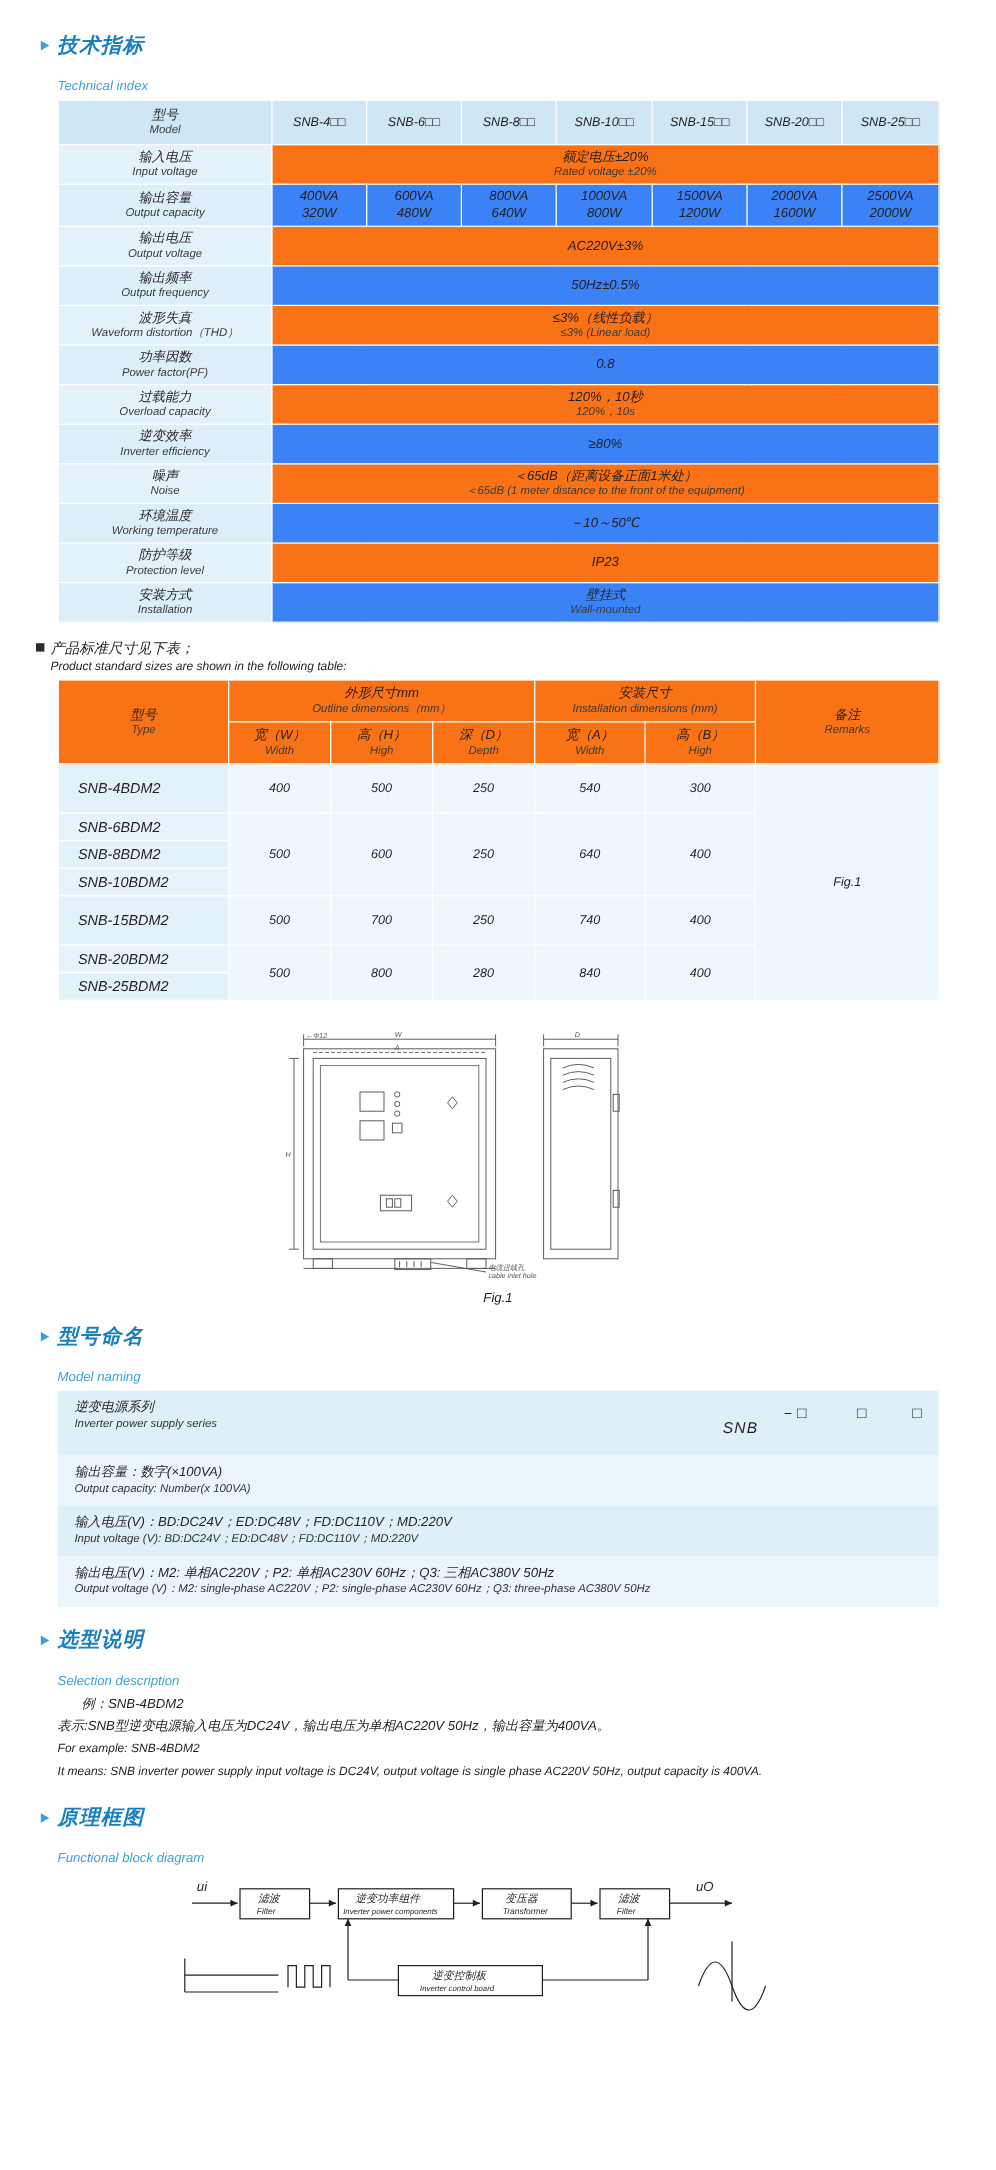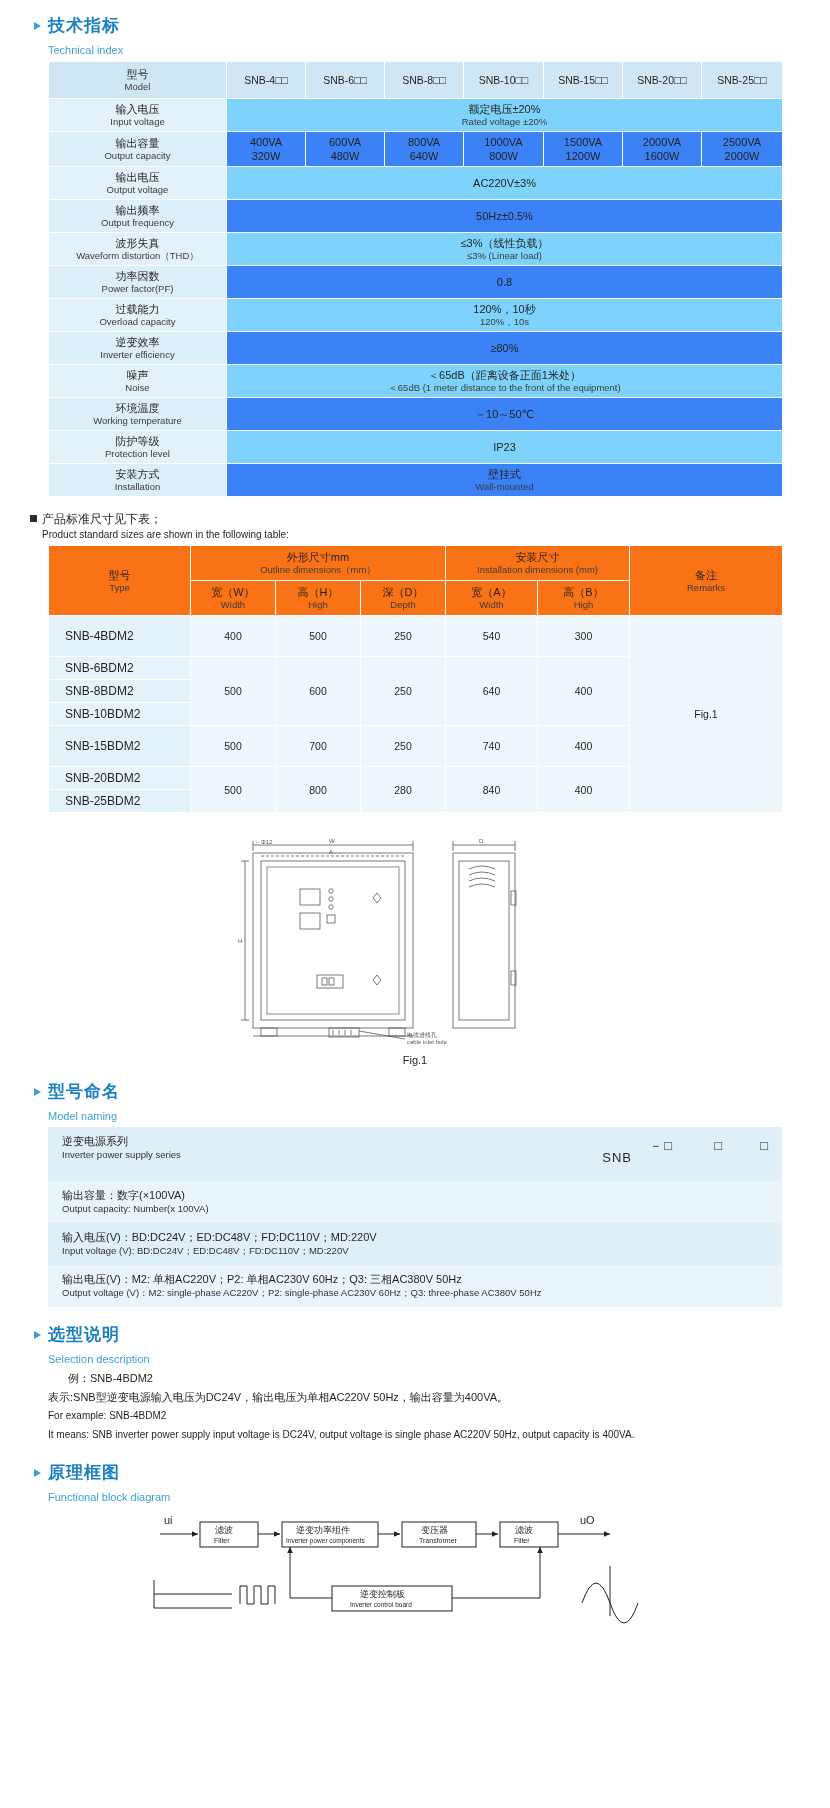--- a/index.html
+++ b/index.html
@@ -3,48 +3,48 @@
 <meta charset="utf-8">
 <style>
   html,body{margin:0;padding:0;}
   body{
     width:830px;
     background:#ffffff;
     font-family:"Liberation Sans","DejaVu Sans",sans-serif;
     color:#231f20;
     -webkit-font-smoothing:antialiased;
   }
-  .page{width:830px;position:relative;padding-top:16px;box-sizing:border-box;}
+  .page{width:830px;position:relative;padding-top:28px;box-sizing:border-box;font-style:italic;}
 
   
   .sec-head{margin:0 0 4px 0;padding-left:48px;position:relative;}
   .sec-head .tri{
     position:absolute;left:34px;top:6px;
     width:0;height:0;border-left:7px solid #3b9fd4;
     border-top:4.5px solid transparent;border-bottom:4.5px solid transparent;
   }
   .sec-head .cn{font-size:17px;color:#1a7fc1;font-weight:bold;letter-spacing:1px;line-height:20px;}
-  .sec-head .en{font-size:11px;color:#3ea0d8;line-height:14px;margin-top:7px;}
+  .sec-head .en{font-size:11px;color:#3ea0d8;line-height:14px;margin-top:17px;}
 
   
   table{border-collapse:collapse;}
   .tbl{width:734px;margin-left:48px;table-layout:fixed;}
   .tbl td,.tbl th{
     border:1px solid #ffffff;
     text-align:center;vertical-align:middle;
     font-size:10.5px;line-height:13px;color:#231f20;
     padding:3px 2px;
   }
   .cn-l{font-size:11px;line-height:14px;display:block;}
   .en-l{font-size:9.5px;line-height:12px;display:block;color:#3b3b3b;}
 
   
   .t1 th{background:#cfe7f4;font-weight:normal;height:30px;}
   .t1 td.lbl{background:#e3f1f9;width:178px;}
-  .t1 td.val{background:#7dd3fc;}
+  .t1 td.val{background:#f97316;}
   .t1 tr.alt td.lbl{background:#dceef8;}
   .t1 tr.alt td.val{background:#3b82f6;}
 
   
   .note{margin:12px 0 5px 0;padding-left:30px;}
   .note .sq{display:inline-block;width:7px;height:7px;background:#2c2c2c;margin-right:5px;vertical-align:1px;}
   .note .cn{font-size:12px;color:#231f20;}
   .note .en{display:block;font-size:10px;color:#231f20;padding-left:12px;margin-top:1px;}
 
   

